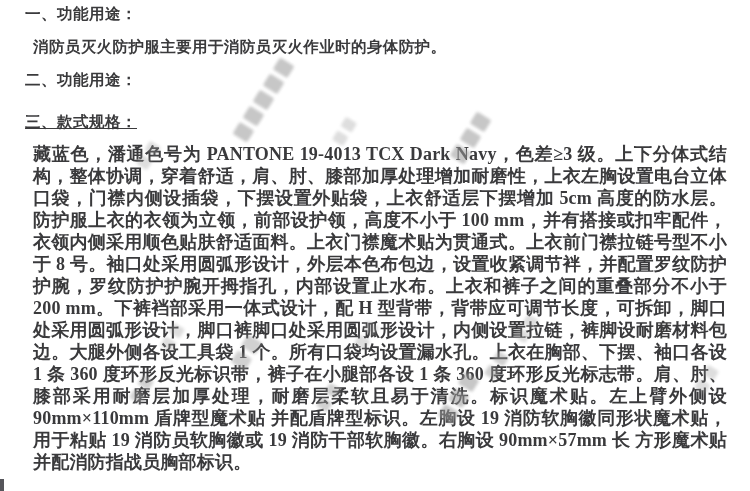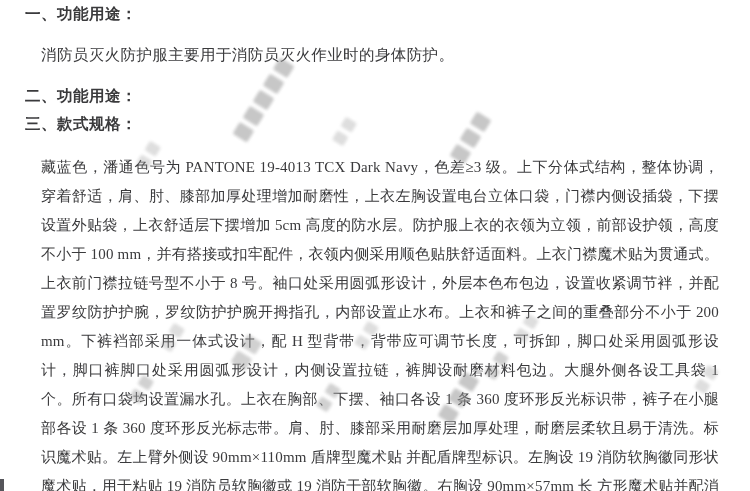--- a/index.html
+++ b/index.html
@@ -18,35 +18,36 @@
     color: #3a3a3c;
   }
   .heading {
     margin: 0;
     font-size: 15.5px;
     line-height: 24.8px;
     font-weight: 600;
     letter-spacing: 0.5px;
     white-space: nowrap;
   }
-  .heading.h3 { margin-top: 4px; }
+  .heading.h3 { margin-top: 18px; text-decoration: underline; }
   .para {
-    margin: 16px;
+    margin: 8px;
     text-align: justify;
     text-justify: inter-ideograph;
     overflow-wrap: break-word;
+    font-weight: bold;
   }
   .para-a {
     font-size: 15.5px;
     line-height: 24.8px;
     letter-spacing: 0.4px;
   }
   .para-b {
-    font-size: 15px;
-    line-height: 29px;
+    font-size: 18px;
+    line-height: 22px;
     letter-spacing: 0.2px;
   }
   
   .watermark-layer {
     position: absolute;
     left: 0; top: 0; width: 750px; height: 491px;
     pointer-events: none;
     z-index: 2;
   }
   .stamp {

